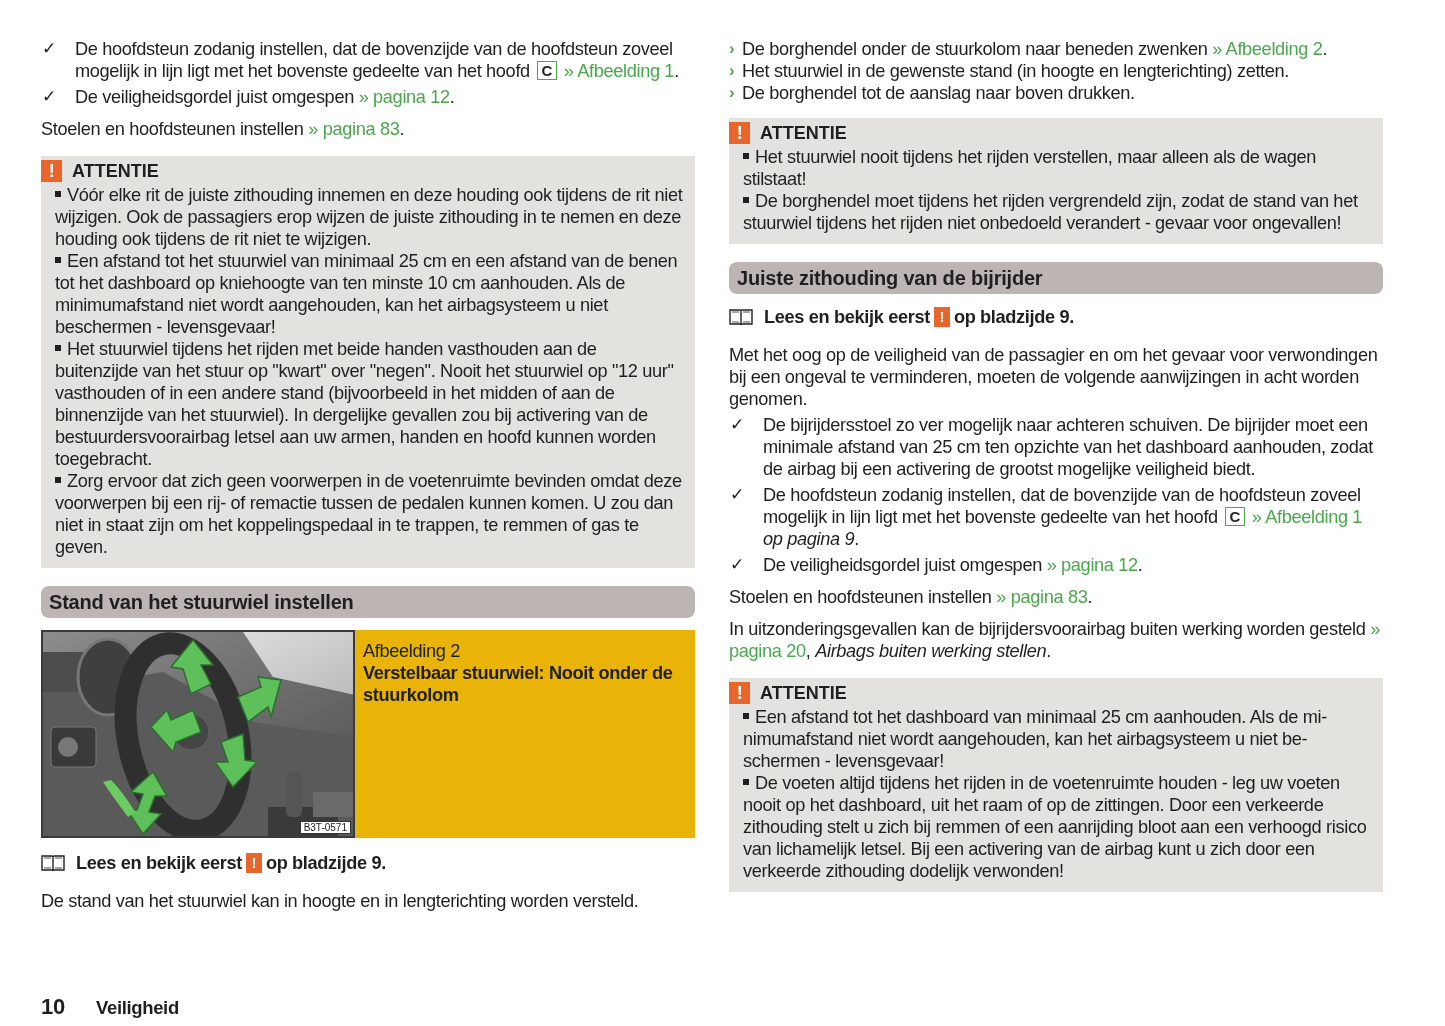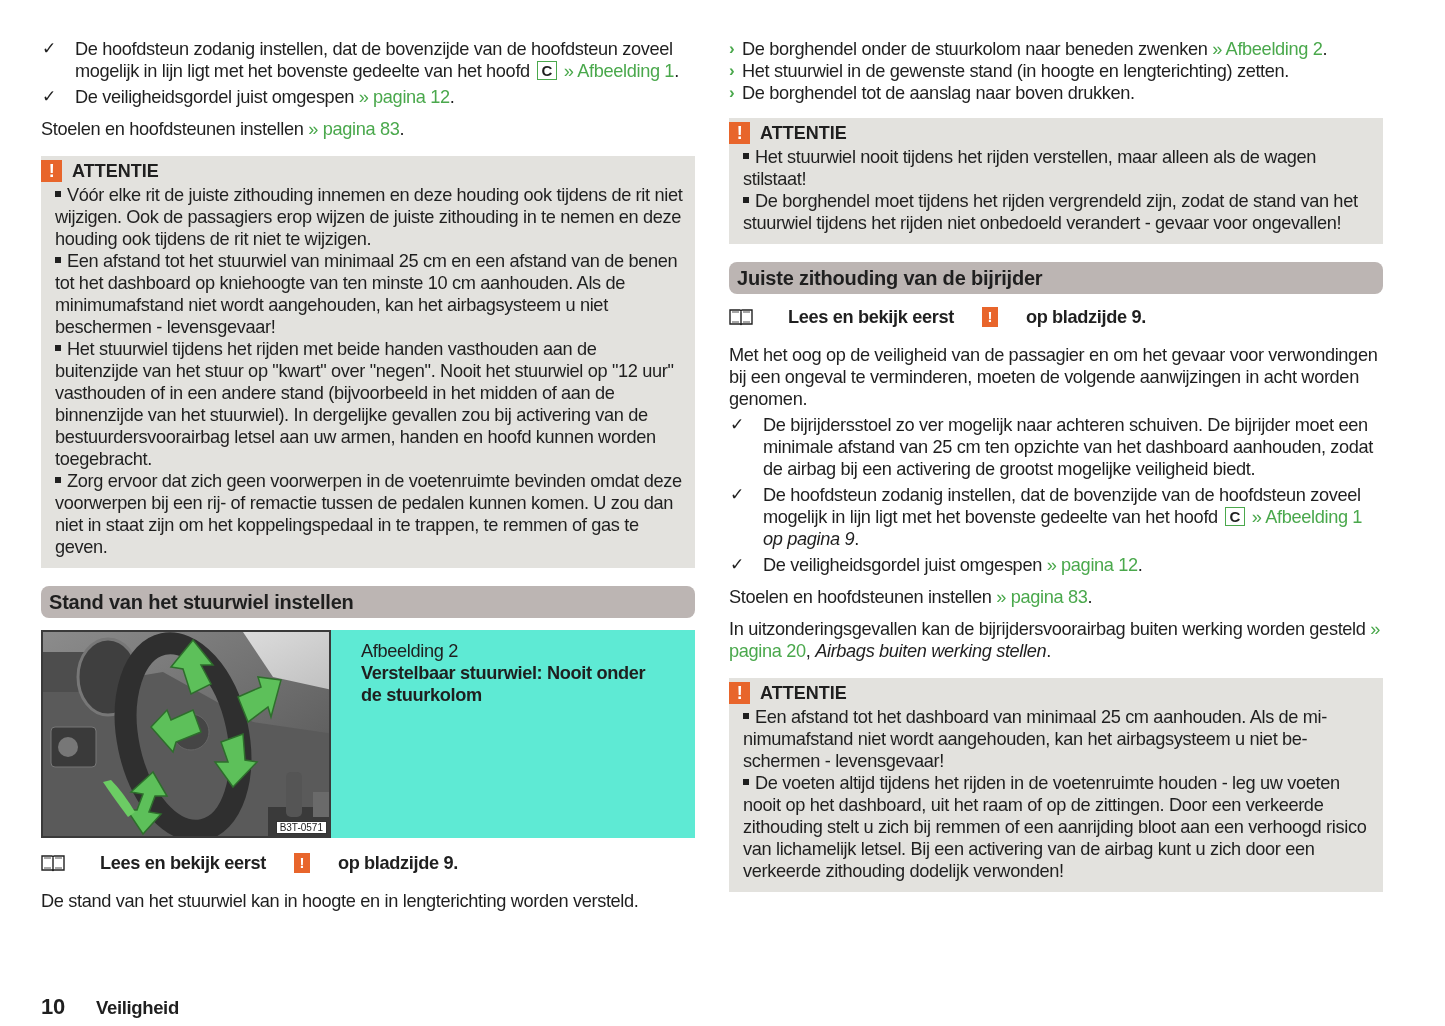--- a/index.html
+++ b/index.html
@@ -42,31 +42,31 @@
     display: inline-block; width: 6px; height: 6px; background: #1f1f1f; margin-right: 6px; vertical-align: 4px;
   }
 
   .section-head {
     background: #bcb5b3; font-weight: bold; font-size: 20px; line-height: 32px; height: 32px;
     padding-left: 8px; letter-spacing: -0.2px; border-radius: 8px;
   }
 
   .fig-row { display: flex; margin-top: 12px; }
   .fig-img {
-    width: 290px; height: 208px; border: 2px solid #3a3a3a; background: #d946ef; position: relative; overflow: hidden;
-  }
-  .fig-caption { flex: 1; background: #5eead4; padding: 10px 30px; }
+    width: 314px; height: 208px; border: 2px solid #3a3a3a; background: #d946ef; position: relative; overflow: hidden;
+  }
+  .fig-caption { flex: 1; background: #eab308; padding: 10px 8px; }
   .fig-caption .cap-num { display: block; }
   .fig-caption .cap-title { display: block; font-weight: bold; }
   .fig-code {
     position: absolute; right: 2px; bottom: 2px; background: #fff; border: 1px solid #333;
     font-size: 10px; line-height: 11px; padding: 0 3px; color: #222; font-family: "Liberation Sans", sans-serif; letter-spacing: 0;
   }
 
-  .read-first { display: flex; align-items: center; font-weight: bold; margin: 14px 0 16px 0; gap: 24px; }
+  .read-first { display: flex; align-items: center; font-weight: bold; margin: 14px 0 16px 0; }
   .book-icon { width: 24px; height: 18px; margin-right: 11px; }
   .mini-warn {
     display: inline-block; width: 16px; height: 20px; background: #e8652b; color: #fff; text-align: center;
     font-size: 15px; line-height: 20px; margin: 0 4px; font-weight: bold;
   }
 
   .step { display: flex; }
   .step .arrow { color: #4aa84c; font-weight: bold; width: 13px; flex: 0 0 13px; font-size: 17px; }
 
   .footer { position: absolute; left: 41px; top: 996px; display: flex; align-items: baseline; font-weight: bold; }

